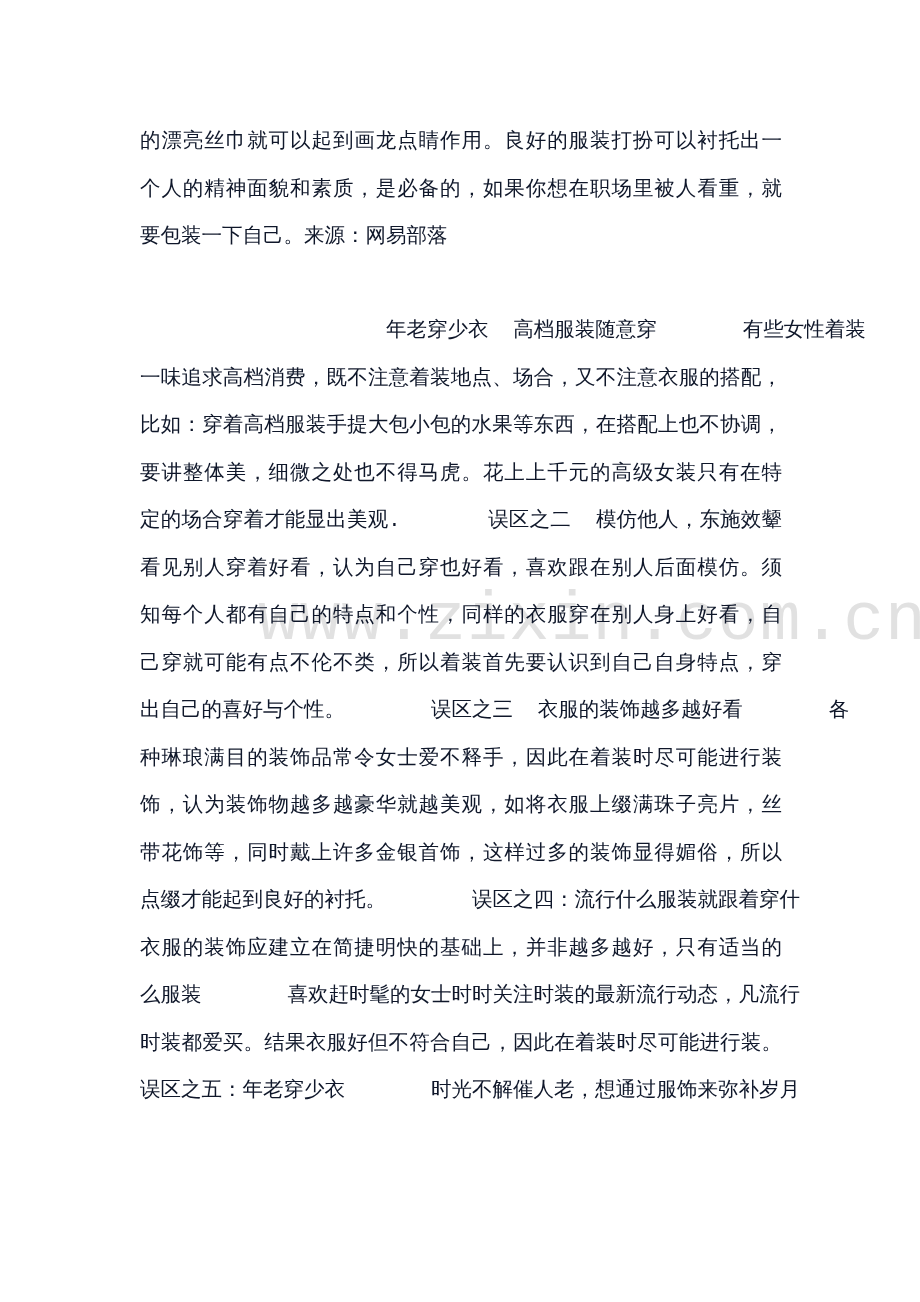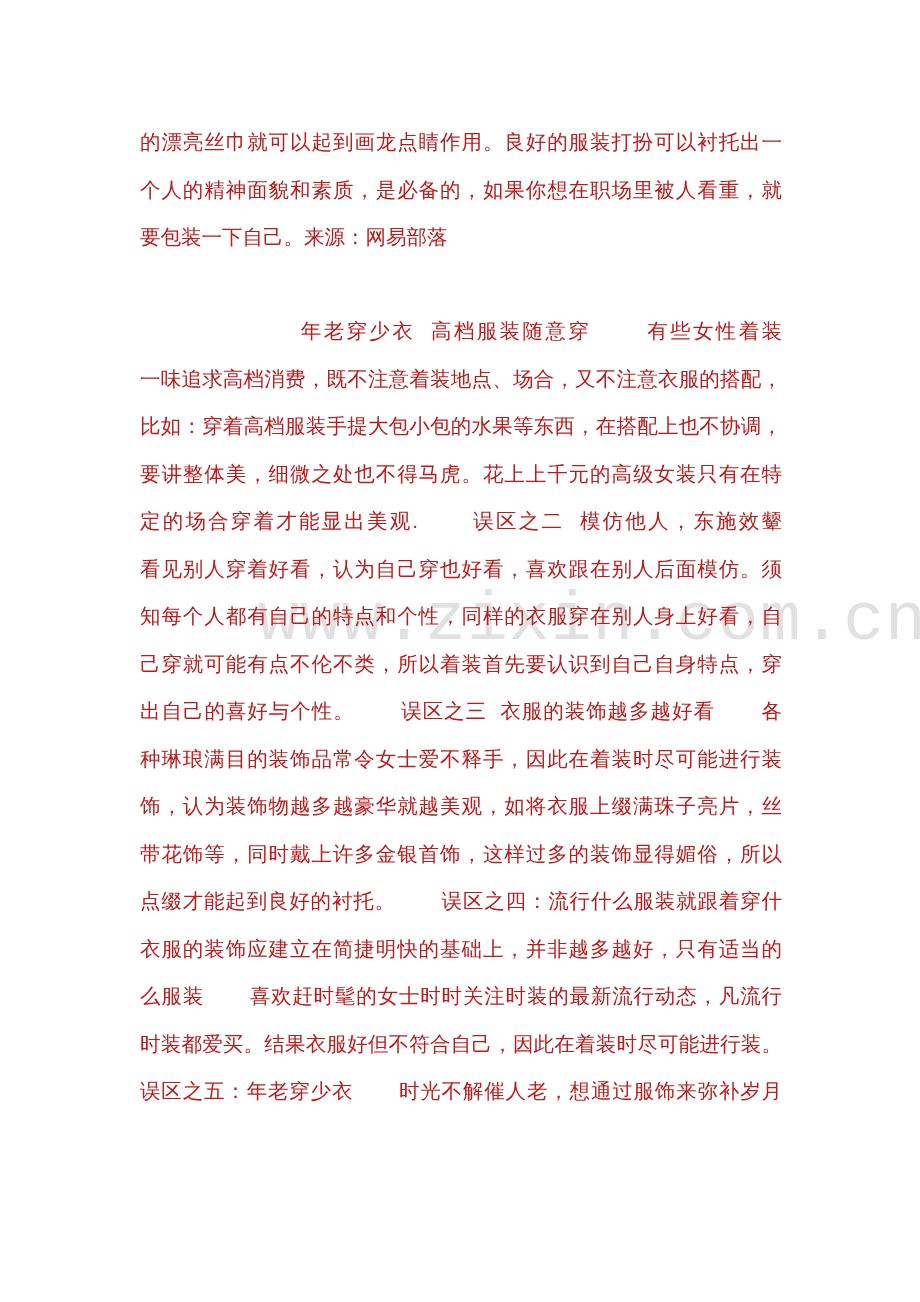--- a/index.html
+++ b/index.html
@@ -18,23 +18,23 @@
       left: 0;
       top: 0;
       width: 920px;
       height: 1302px;
       background: #ffffff;
     }
     .text-block {
       position: absolute;
       left: 140px;
       width: 642px;
-      font-family: Liberation Sans, sans-serif;
+      font-family: Liberation Mono, monospace;
       font-size: 20.5px;
-      color: #b91c1c;
+      color: #0f172a;
       line-height: 47.5px;
     }
     .line {
       display: block;
       white-space: pre;
       height: 47.5px;
       overflow: visible;
       text-align: justify;
       text-align-last: justify;
     }

